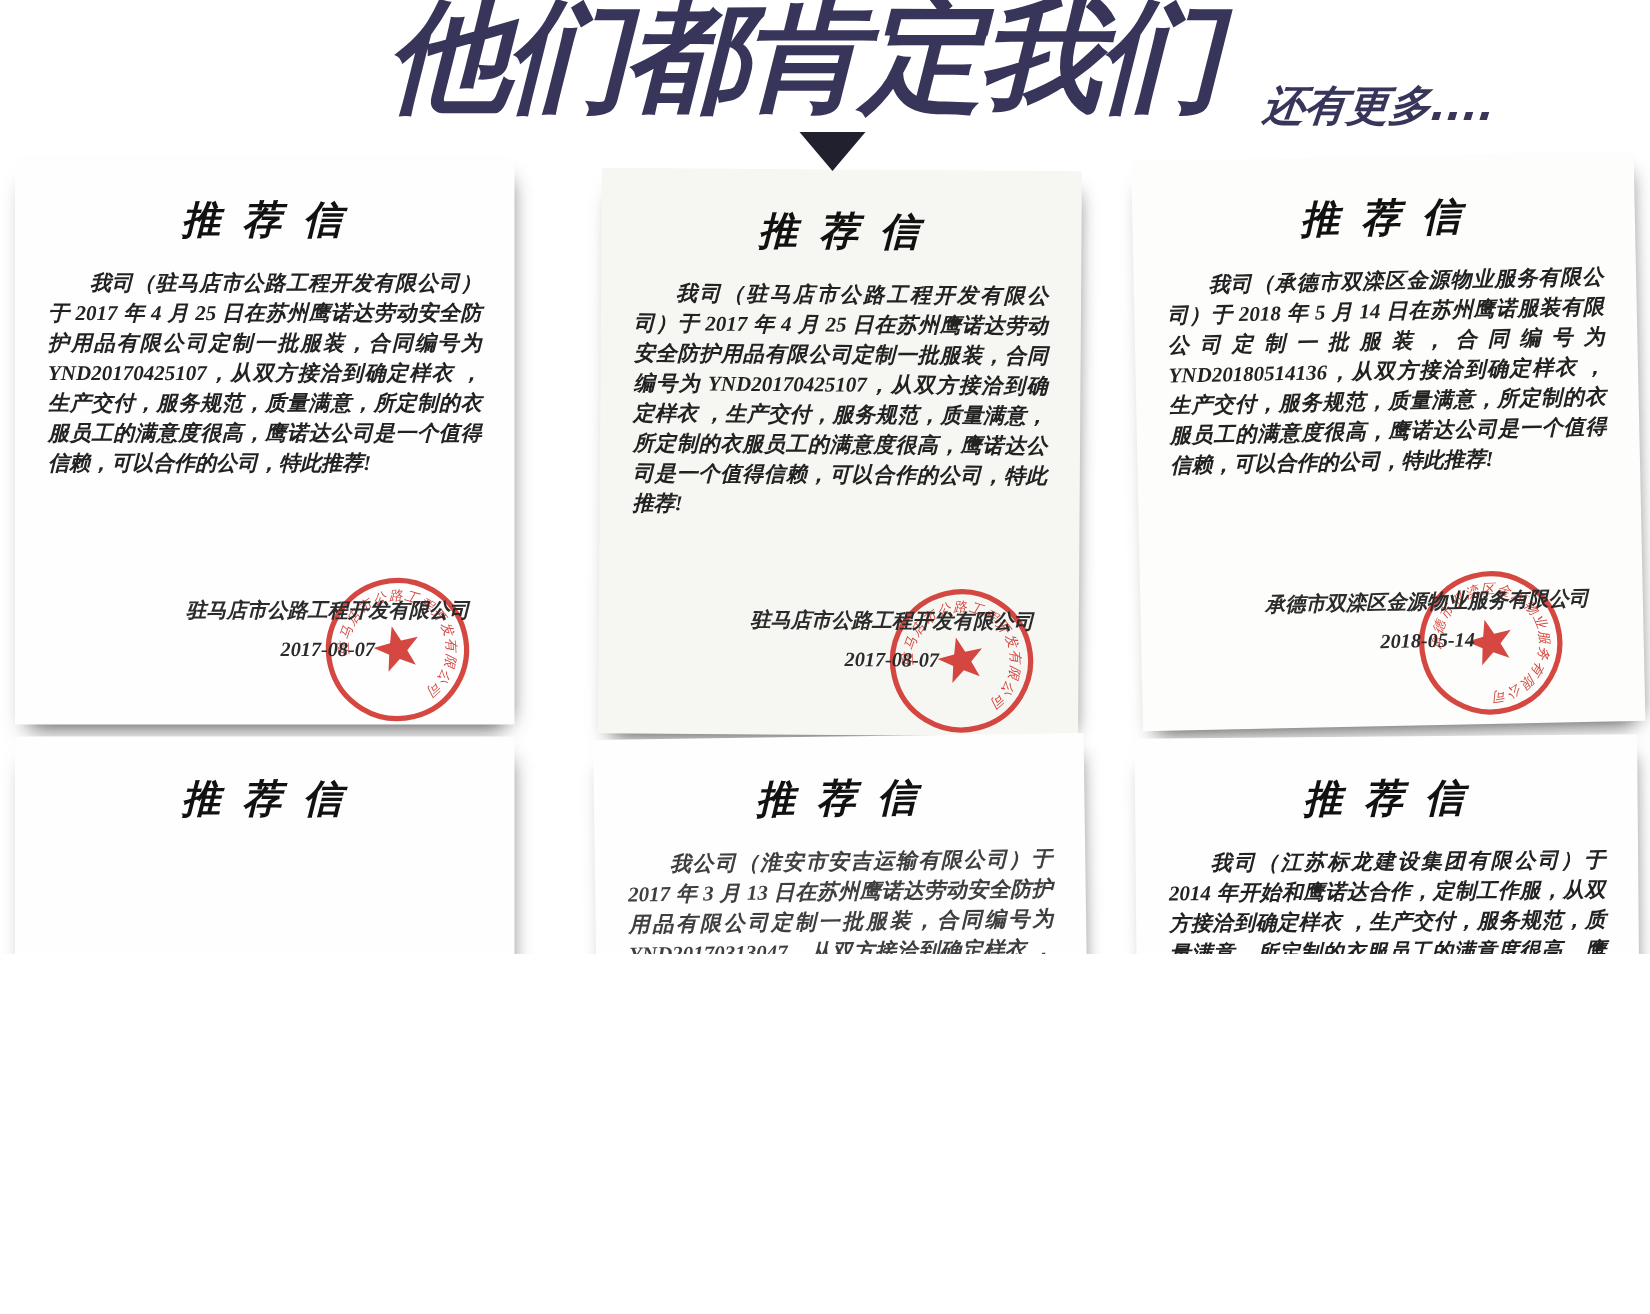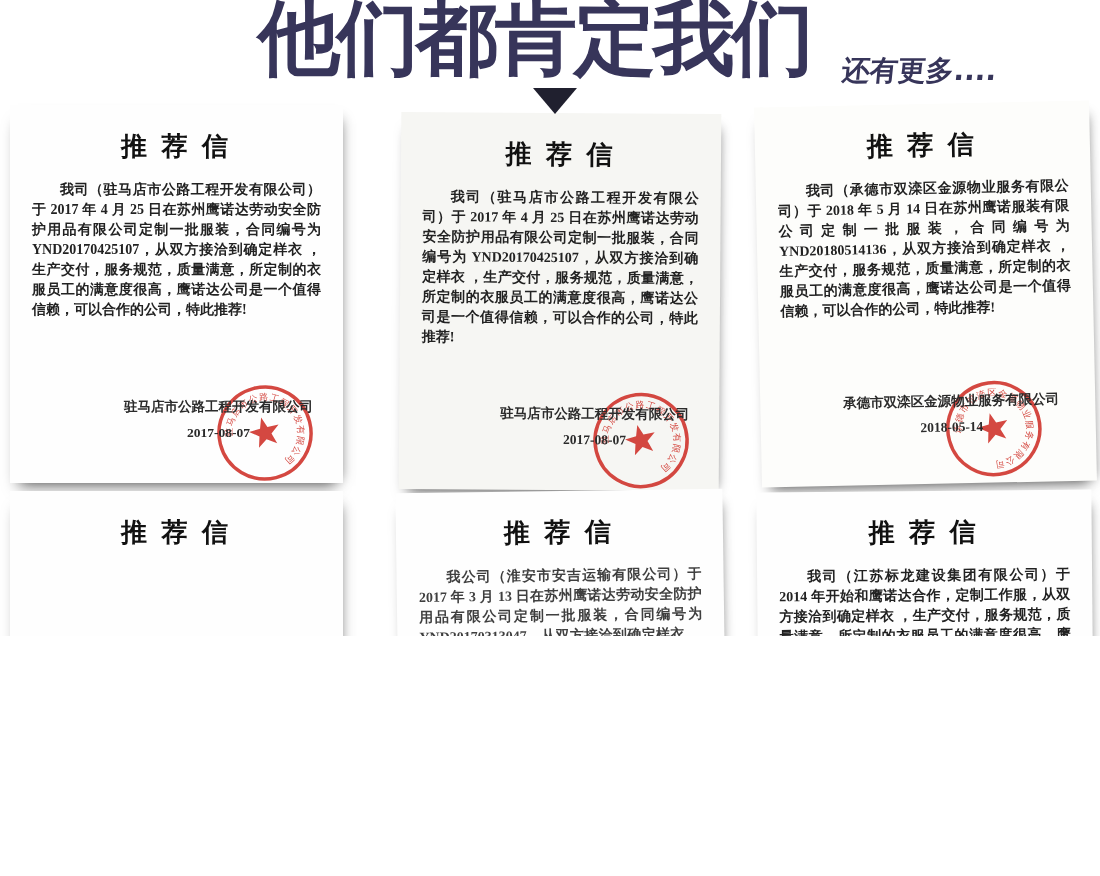--- a/index.html
+++ b/index.html
@@ -1,17 +1,17 @@
 <!DOCTYPE html>
 <html><head>
 <meta charset="utf-8">
 <style>
   html,body{margin:0;padding:0;background:#ffffff;}
   .page{position:relative;width:1100px;height:636px;background:#ffffff;overflow:hidden;
-        font-family:"Liberation Serif","DejaVu Serif",serif;}
+        font-family:"Liberation Serif","DejaVu Serif",serif;font-style:italic;}
 
   
   .banner-title{position:absolute;top:-14px;left:258px;width:600px;
     font-family:"DejaVu Sans","Liberation Sans",sans-serif;
     font-weight:900;font-size:82px;line-height:104px;letter-spacing:-3px;
     color:#37355a;white-space:nowrap;}
   .banner-more{position:absolute;top:52px;left:842px;
     font-family:"DejaVu Sans","Liberation Sans",sans-serif;
     font-weight:900;font-size:28px;color:#37355a;transform:skewX(-6deg);white-space:nowrap;}
 

